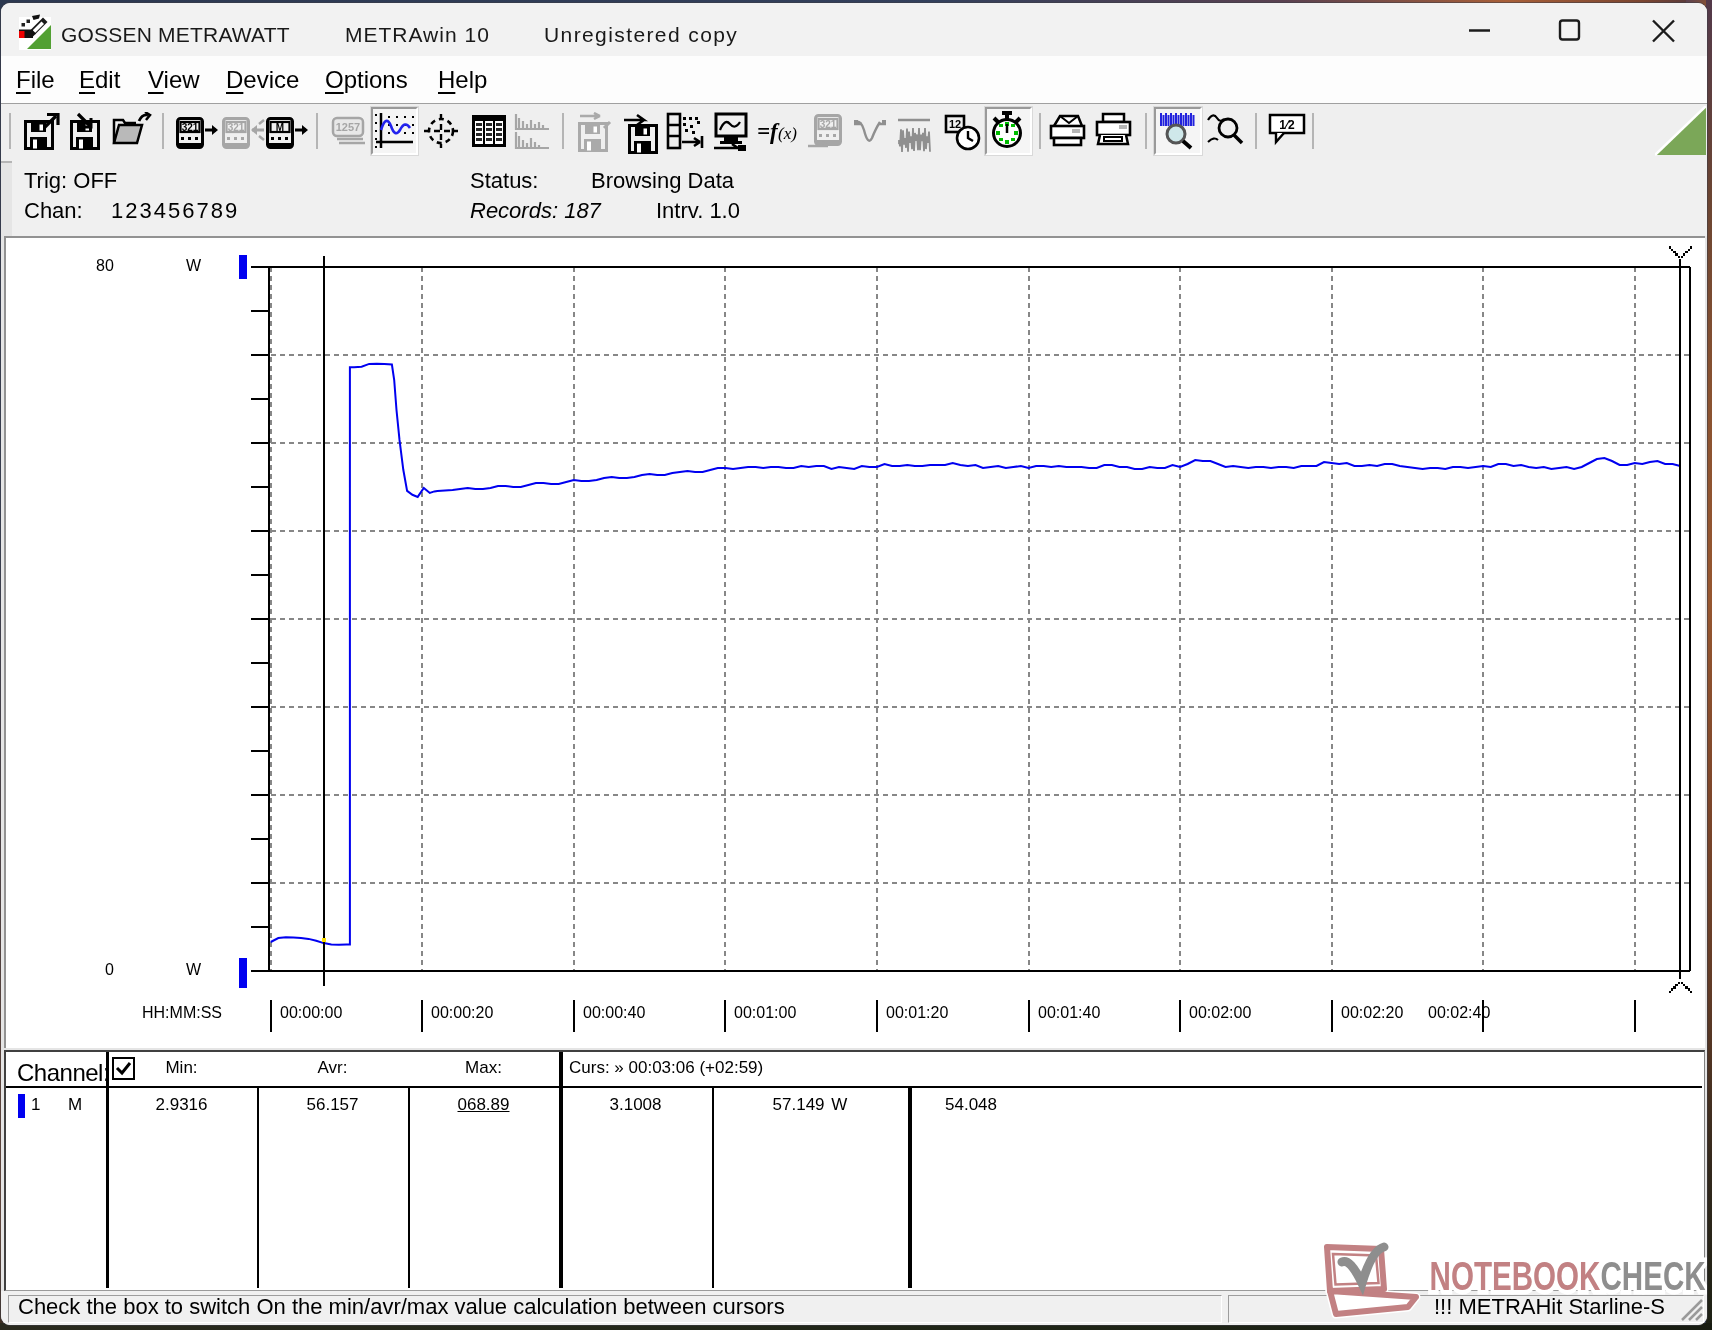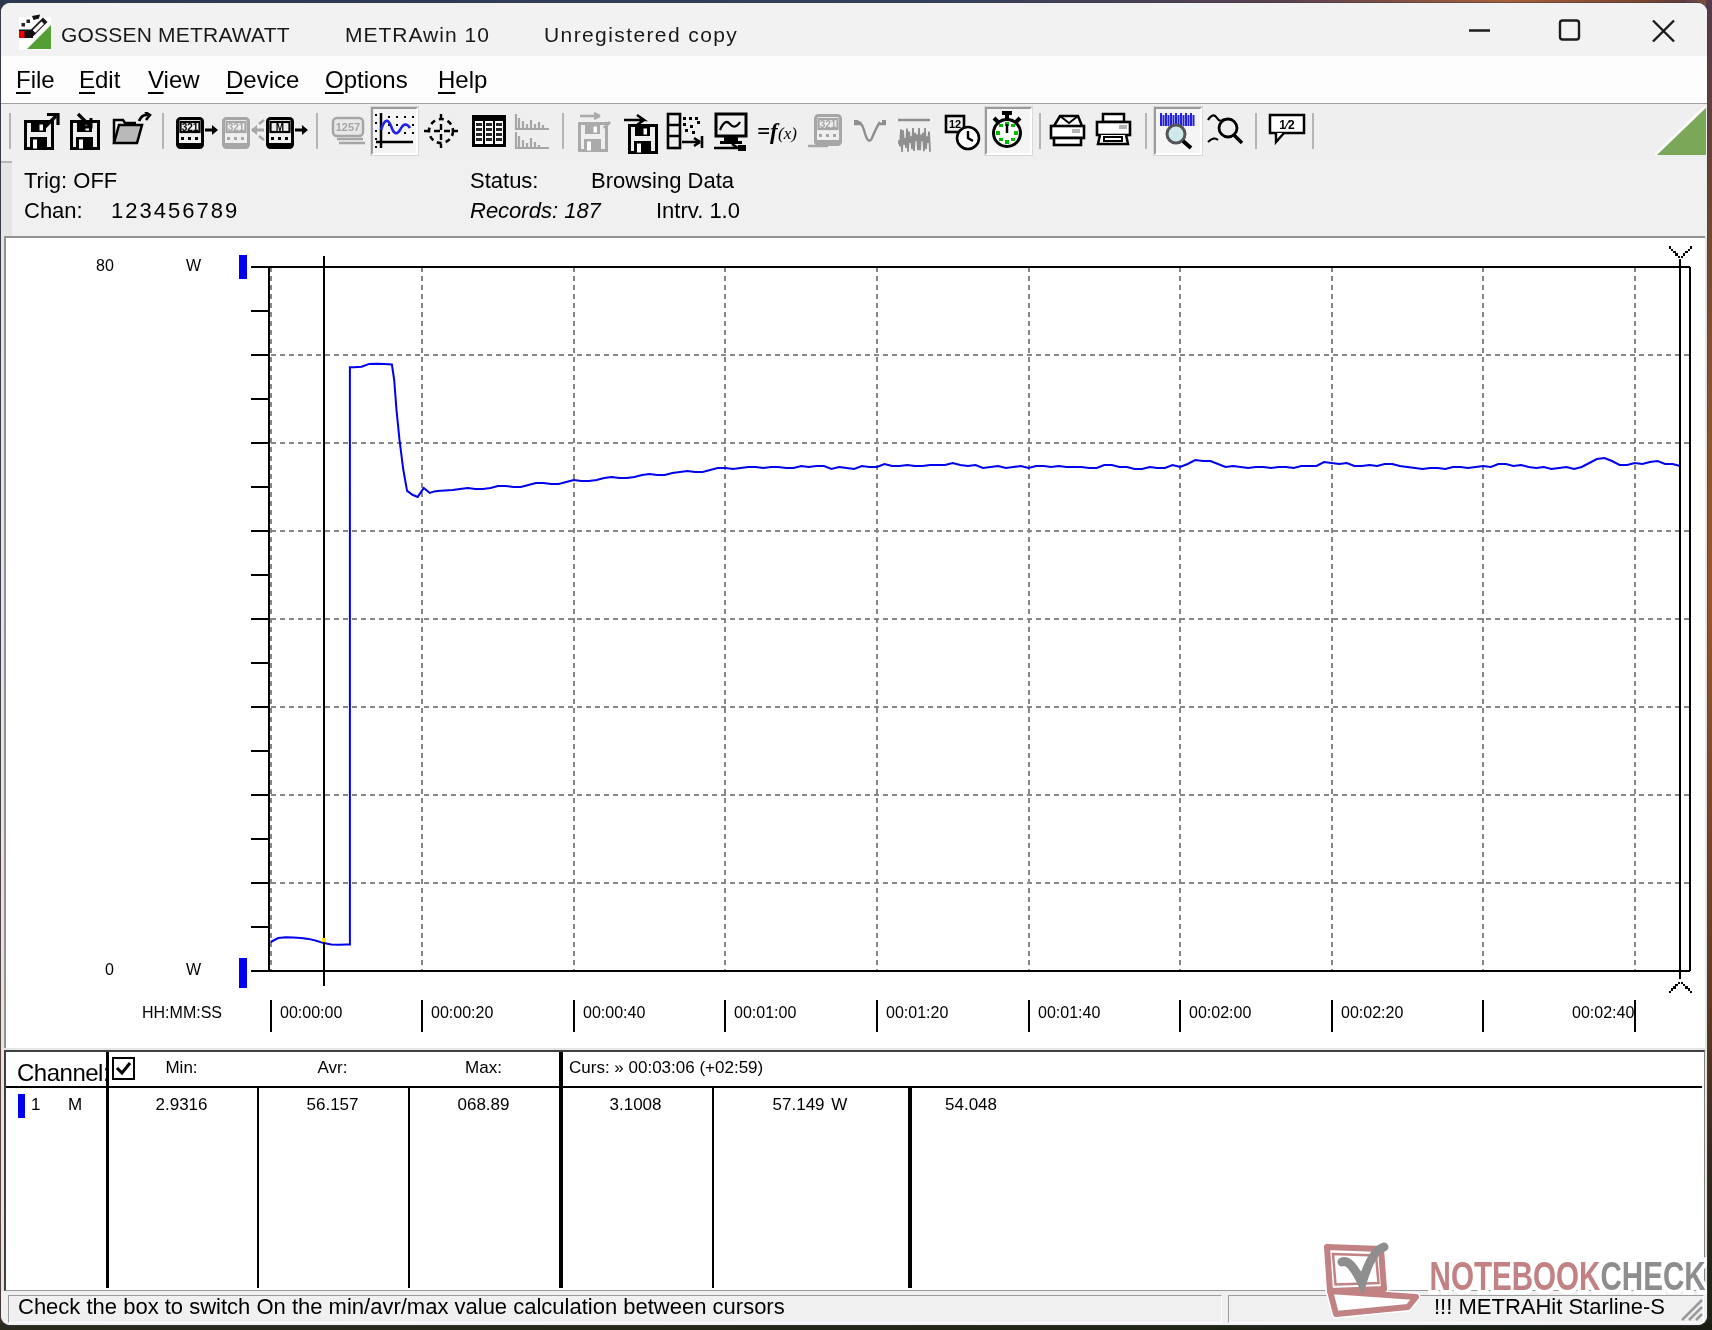--- a/index.html
+++ b/index.html
@@ -455,21 +455,21 @@
   <span class="clab" style="left:186px;top:961px;">W</span>
   <span class="clab" style="left:142px;top:1004px;">HH:MM:SS</span>
   <span class="clab" style="left:280px;top:1004px;">00:00:00</span>
 <span class="clab" style="left:431px;top:1004px;">00:00:20</span>
 <span class="clab" style="left:583px;top:1004px;">00:00:40</span>
 <span class="clab" style="left:734px;top:1004px;">00:01:00</span>
 <span class="clab" style="left:886px;top:1004px;">00:01:20</span>
 <span class="clab" style="left:1038px;top:1004px;">00:01:40</span>
 <span class="clab" style="left:1189px;top:1004px;">00:02:00</span>
 <span class="clab" style="left:1341px;top:1004px;">00:02:20</span>
-<span class="clab" style="left:1572px;top:1004px;">00:02:40</span>
+<span class="clab" style="left:1428px;top:1004px;">00:02:40</span>
   <div class="abs" id="tablepanel"></div>
   <div class="tdiv" style="left:106px;top:1052px;width:3px;height:236px;"></div>
 <div class="tdiv" style="left:257px;top:1088px;width:2px;height:200px;"></div>
 <div class="tdiv" style="left:408px;top:1088px;width:2px;height:200px;"></div>
 <div class="tdiv" style="left:559px;top:1052px;width:4px;height:236px;"></div>
 <div class="tdiv" style="left:712px;top:1088px;width:2px;height:200px;"></div>
 <div class="tdiv" style="left:908px;top:1088px;width:4px;height:200px;"></div>
 <div class="tdiv" style="left:6px;top:1086px;width:1696px;height:2px;"></div>
 <span class="ttxs" style="left:17px;top:1059px;">Channel:</span>
 <svg class="abs" style="left:112px;top:1057px;" width="24" height="24" viewBox="0 0 24 24">
@@ -478,21 +478,21 @@
       </svg>
 <span class="ttx" style="left:106px;top:1058px;width:151px;text-align:center;">Min:</span>
 <span class="ttx" style="left:257px;top:1058px;width:151px;text-align:center;">Avr:</span>
 <span class="ttx" style="left:408px;top:1058px;width:151px;text-align:center;">Max:</span>
 <span class="ttx" style="left:569px;top:1058px;">Curs: » 00:03:06 (+02:59)</span>
 <div class="abs" style="left:18px;top:1094px;width:7px;height:24px;background:#0000f0;"></div>
 <span class="ttx" style="left:31px;top:1095px;">1</span>
 <span class="ttx" style="left:68px;top:1095px;">M</span>
 <span class="ttx" style="left:106px;top:1095px;width:151px;text-align:center;">2.9316</span>
 <span class="ttx" style="left:257px;top:1095px;width:151px;text-align:center;">56.157</span>
-<span class="ttx" style="left:408px;top:1095px;width:151px;text-align:center;">068.89</span>
+<span class="ttx" style="left:408px;top:1095px;width:151px;text-align:center;text-decoration:underline;">068.89</span>
 <span class="ttx" style="left:559px;top:1095px;width:153px;text-align:center;">3.1008</span>
 <span class="ttx" style="left:712px;top:1095px;width:196px;text-align:center;">57.149  W</span>
 <span class="ttx" style="left:945px;top:1095px;">54.048</span>
   <div class="abs" id="statusbar">
     <div class="sbcell" style="left:8px;width:1212px;"></div>
     <div class="sbcell" style="left:1228px;width:474px;"></div>
     <span class="sbtx" style="left:18px;">Check the box to switch On the min/avr/max value calculation between cursors</span>
     <span class="sbtx" style="left:1434px;">!!! METRAHit Starline-S</span>
     <svg class="abs" style="left:1676px;top:5px;" width="28" height="26" viewBox="0 0 28 26">
 <g stroke="#9a9a9a" stroke-width="2.5">

